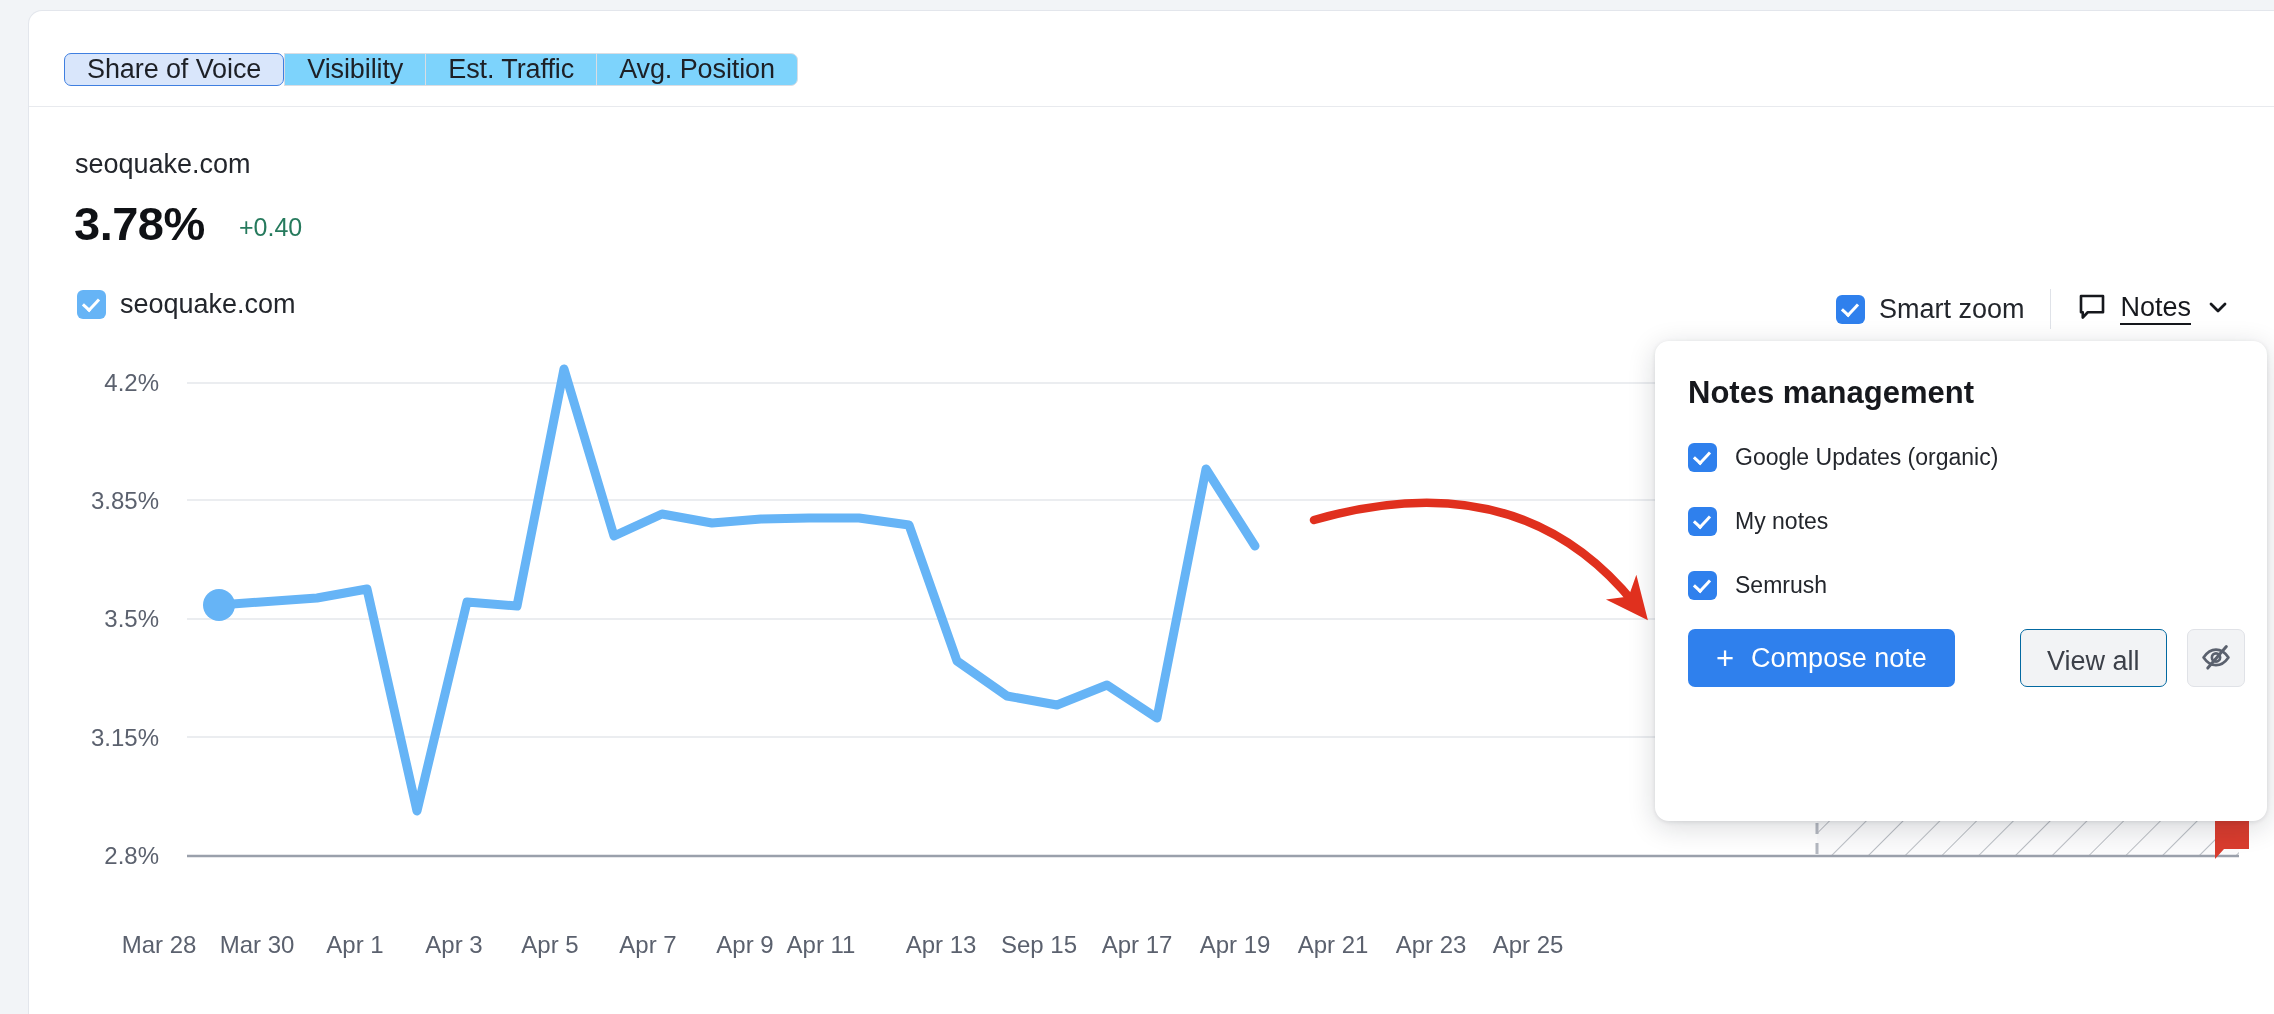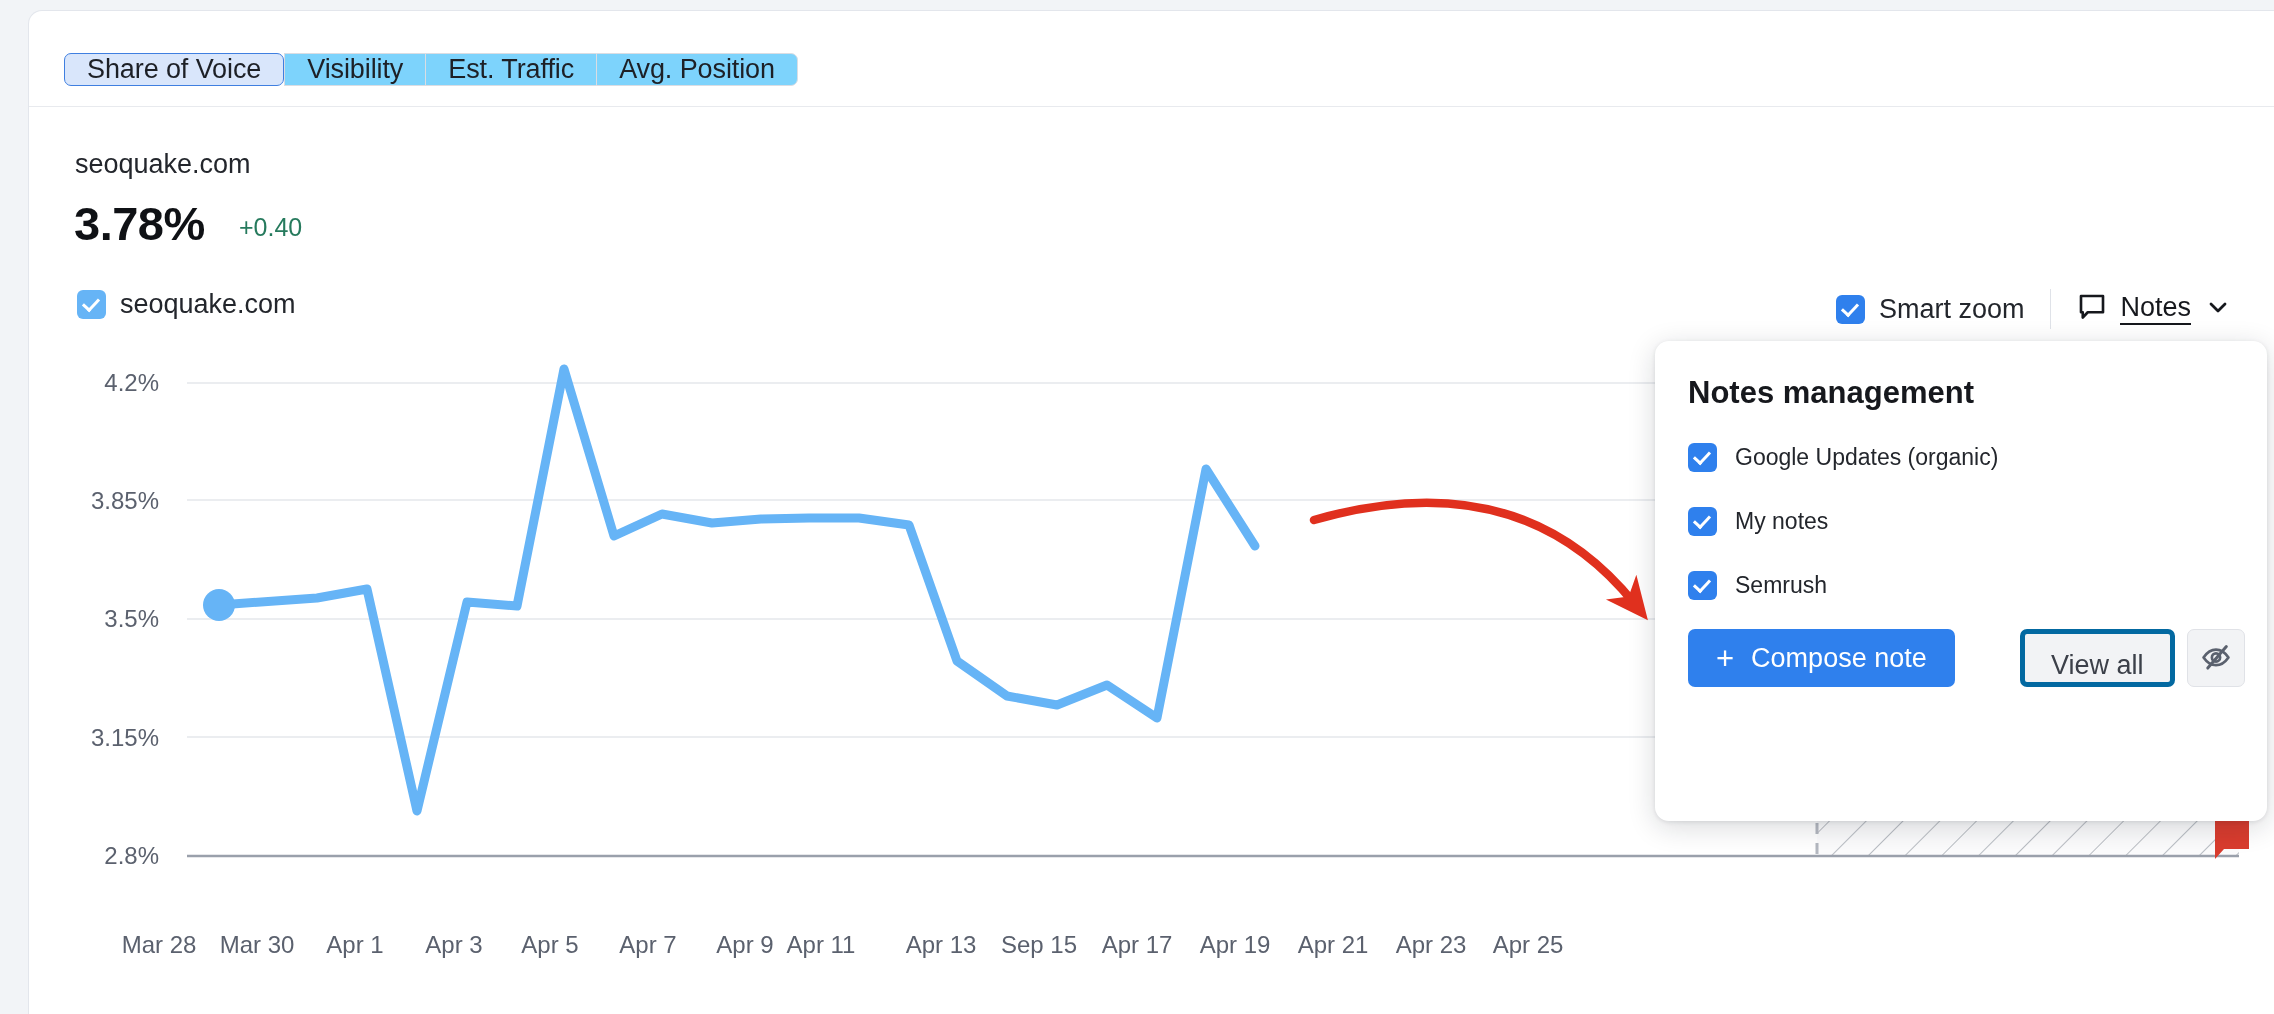--- a/index.html
+++ b/index.html
@@ -227,21 +227,21 @@
   }
   .compose-btn .plus { font-size: 31px; line-height: 1; }
   .viewall-btn {
     position: absolute;
     left: 365px; top: 288px;
     height: 58px;
     padding: 16px 26px;
     background: #f2f3f5;
     color: #3c4049;
     font-size: 27px;
-    border: 5px solid #0369a1;
+    border: 1px solid #0369a1;
     border-radius: 7px;
     cursor: pointer;
     font-family: "Liberation Sans", sans-serif;
   }
   .hide-btn {
     position: absolute;
     left: 532px; top: 288px;
     width: 58px; height: 58px;
     background: #f2f3f5;
     border: 1px solid #e0e2e7;

